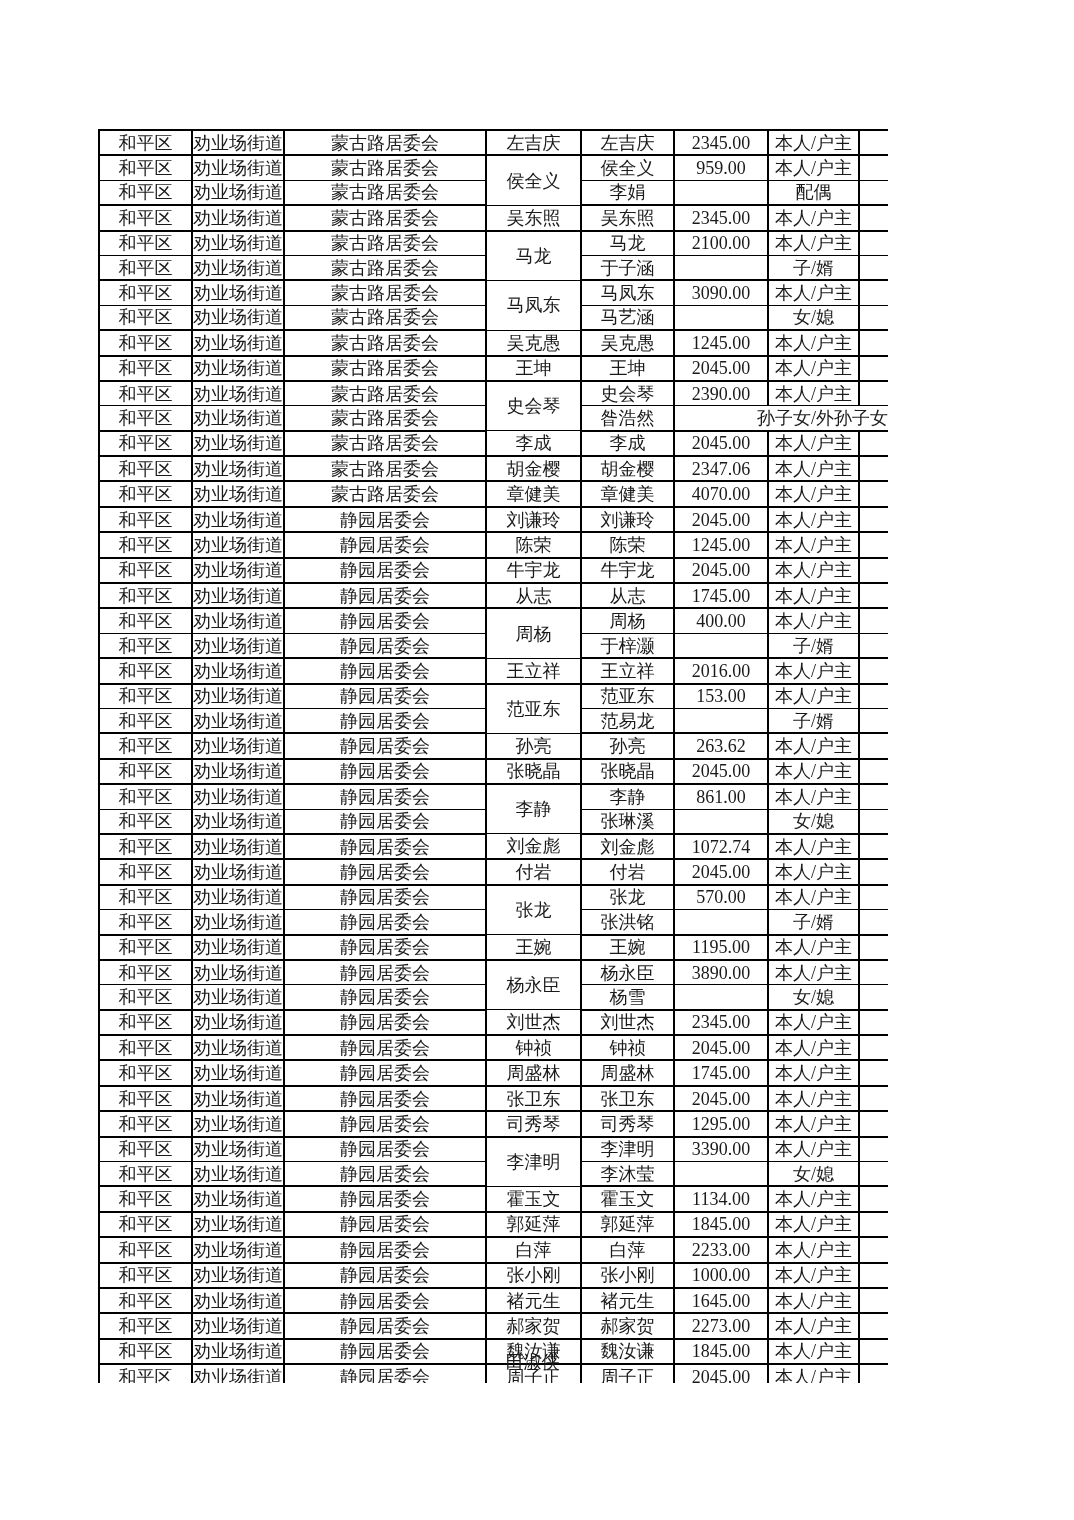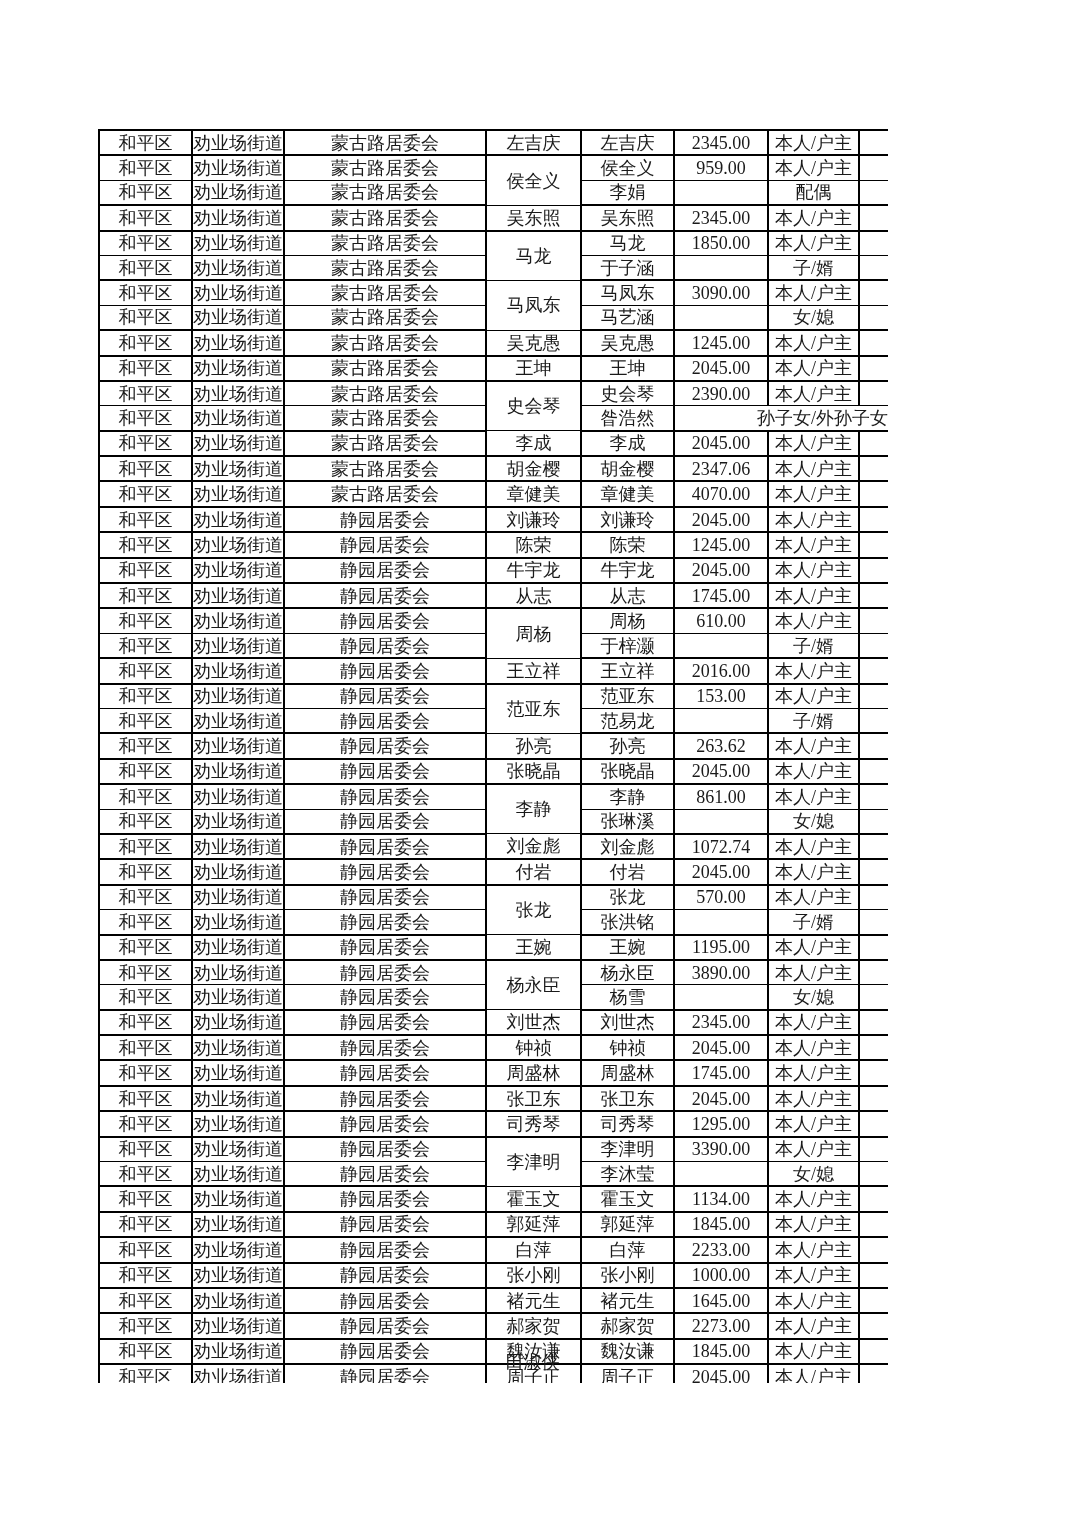--- a/index.html
+++ b/index.html
@@ -84,21 +84,21 @@
             <td>2345.00</td>
             <td>本人/户主</td>
             <td>1</td>
           </tr>
           <tr>
             <td>和平区</td>
             <td>劝业场街道</td>
             <td>蒙古路居委会</td>
             <td rowspan="2">马龙</td>
             <td>马龙</td>
-            <td>1850.00</td>
+            <td>2100.00</td>
             <td>本人/户主</td>
             <td>2</td>
           </tr>
           <tr class="gend">
             <td>和平区</td>
             <td>劝业场街道</td>
             <td>蒙古路居委会</td>
             <td>于子涵</td>
             <td></td>
             <td>子/婿</td>
@@ -229,21 +229,21 @@
             <td>1745.00</td>
             <td>本人/户主</td>
             <td>1</td>
           </tr>
           <tr>
             <td>和平区</td>
             <td>劝业场街道</td>
             <td>静园居委会</td>
             <td rowspan="2">周杨</td>
             <td>周杨</td>
-            <td>610.00</td>
+            <td>400.00</td>
             <td>本人/户主</td>
             <td>2</td>
           </tr>
           <tr class="gend">
             <td>和平区</td>
             <td>劝业场街道</td>
             <td>静园居委会</td>
             <td>于梓灏</td>
             <td></td>
             <td>子/婿</td>

